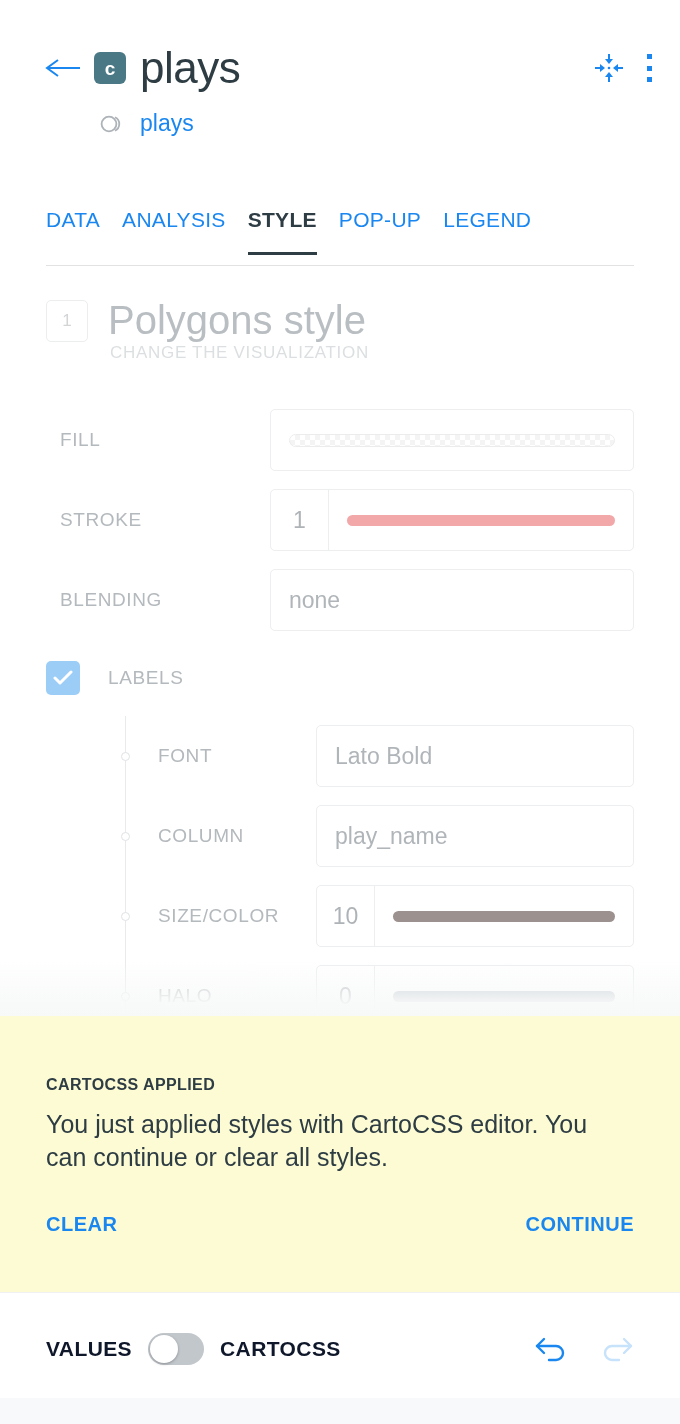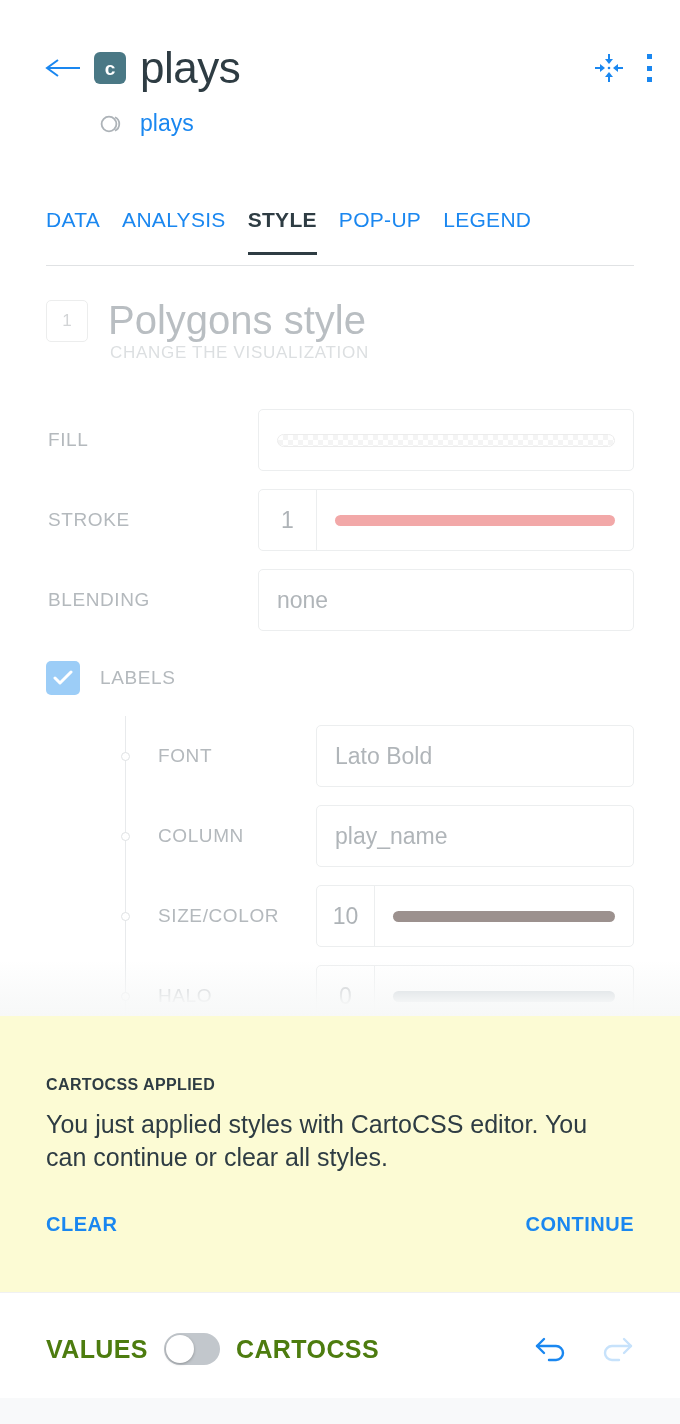--- a/index.html
+++ b/index.html
@@ -89,21 +89,21 @@
   .section-title { font-size: 40px; font-weight: 400; color: #b9bec2; }
   .section-sub {
     margin-left: 64px;
     font-size: 17px; letter-spacing: 0.7px; color: #dcdfe1;
   }
 
   
   .props { position: absolute; top: 400px; left: 0; right: 0; }
   .row {
     display: flex; align-items: center;
-    height: 80px; padding-left: 48px; padding-right: 46px;
+    height: 80px; padding-left: 60px; padding-right: 46px;
   }
   .row-label {
     font-size: 19px; letter-spacing: 0.6px; color: #b4b9bd;
     width: 210px; flex: 0 0 auto;
   }
   .row-label.sub { width: 158px; }
   .field {
     flex: 1 1 auto; height: 62px;
     border: 1px solid #eceeef; border-radius: 5px;
     background: #fff; display: flex; align-items: stretch; overflow: hidden;
@@ -133,21 +133,21 @@
 
   
   .checkbox-row { display: flex; align-items: center; height: 76px; padding-left: 46px; }
   .checkbox {
     width: 34px; height: 34px; border-radius: 5px; background: #9ccdf7;
     display: flex; align-items: center; justify-content: center; cursor: pointer;
     flex: 0 0 auto;
   }
   .checkbox svg { display: block; }
   .checkbox-label {
-    margin-left: 20px; font-size: 19px; letter-spacing: 0.6px; color: #b4b9bd;
+    margin-left: 28px; font-size: 19px; letter-spacing: 0.6px; color: #b4b9bd;
   }
 
   
   .sub-rows { position: relative; }
   .tree-line {
     position: absolute; left: 125px; top: 0; bottom: 0; width: 1px;
     background: #e8eaec;
   }
   .row.sub { position: relative; padding-left: 158px; }
   .node {
@@ -190,21 +190,21 @@
   
   .footer {
     position: absolute; left: 0; right: 0; top: 1292px; height: 132px;
     background: #fff; border-top: 1px solid #f0f1f2;
   }
   .footer-inner {
     position: absolute; top: 40px; left: 46px; right: 46px;
     display: flex; align-items: center;
   }
   .footer-label {
-    font-size: 25px; font-weight: 700; letter-spacing: 0.4px; color: #4d7c0f;
+    font-size: 21px; font-weight: 700; letter-spacing: 0.4px; color: #0f172a;
   }
   .toggle {
     width: 56px; height: 32px; border-radius: 16px; background: #c2c7cc;
     margin: 0 16px; position: relative; cursor: pointer; flex: 0 0 auto;
   }
   .toggle .knob {
     position: absolute; top: 2px; left: 2px; width: 28px; height: 28px;
     border-radius: 50%; background: #fff;
     box-shadow: 0 1px 3px rgba(0,0,0,0.28);
   }

